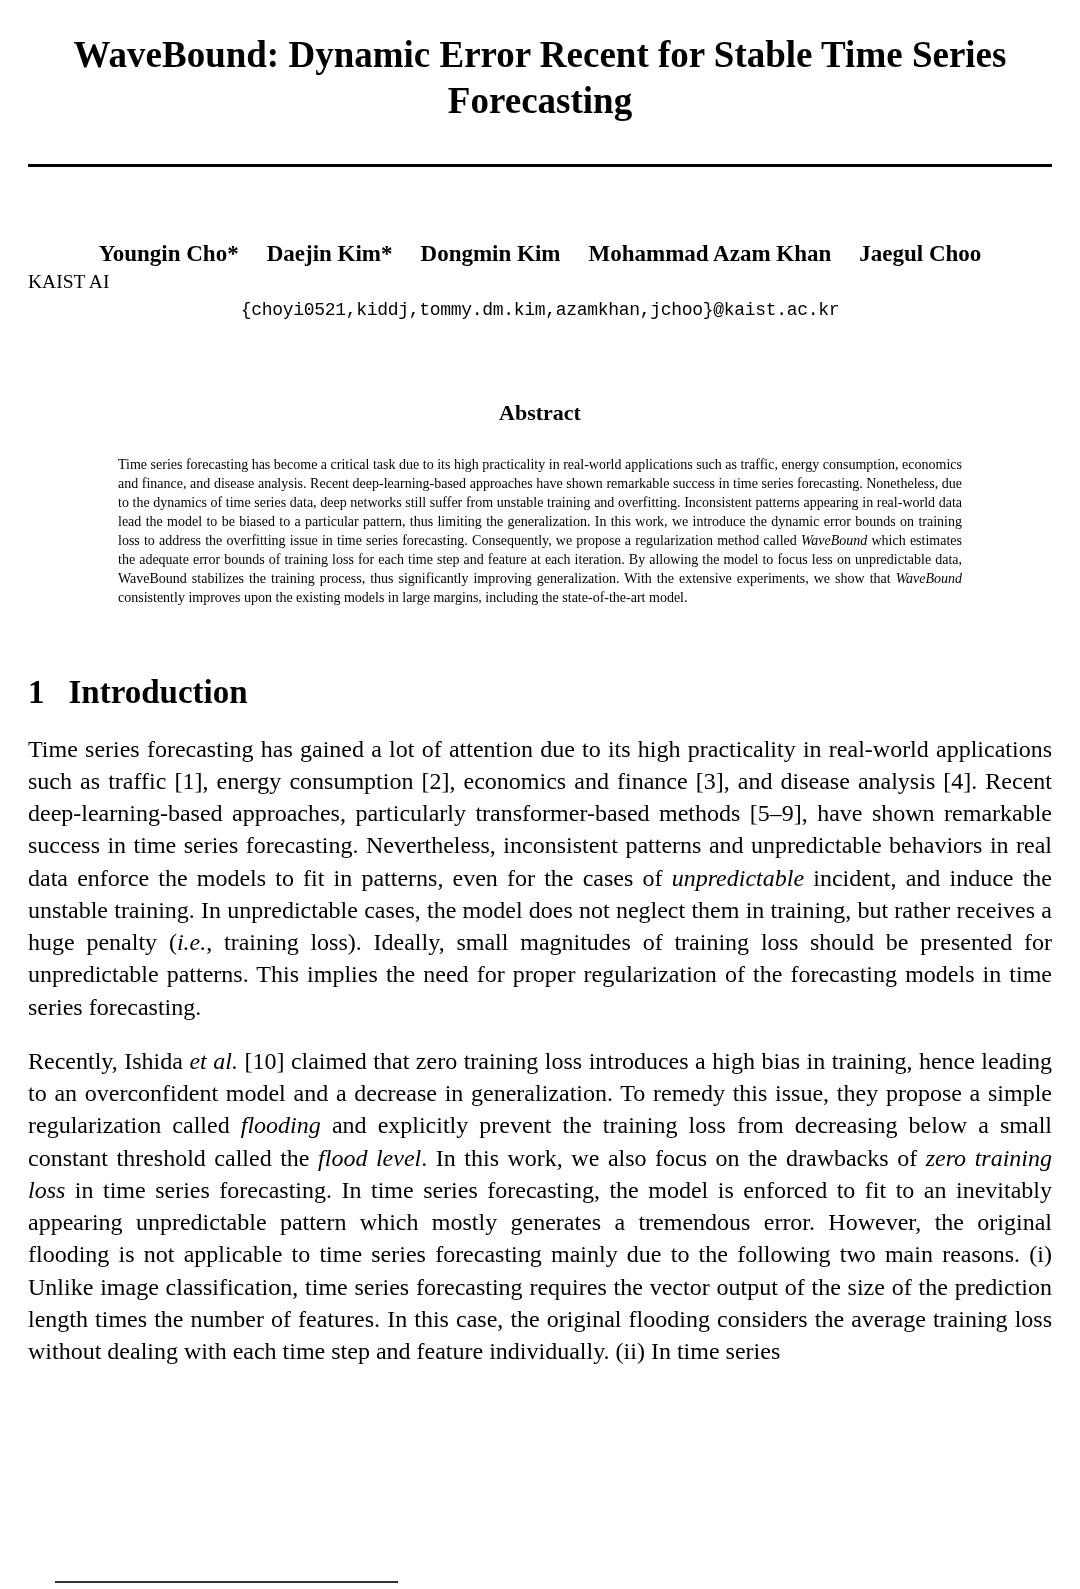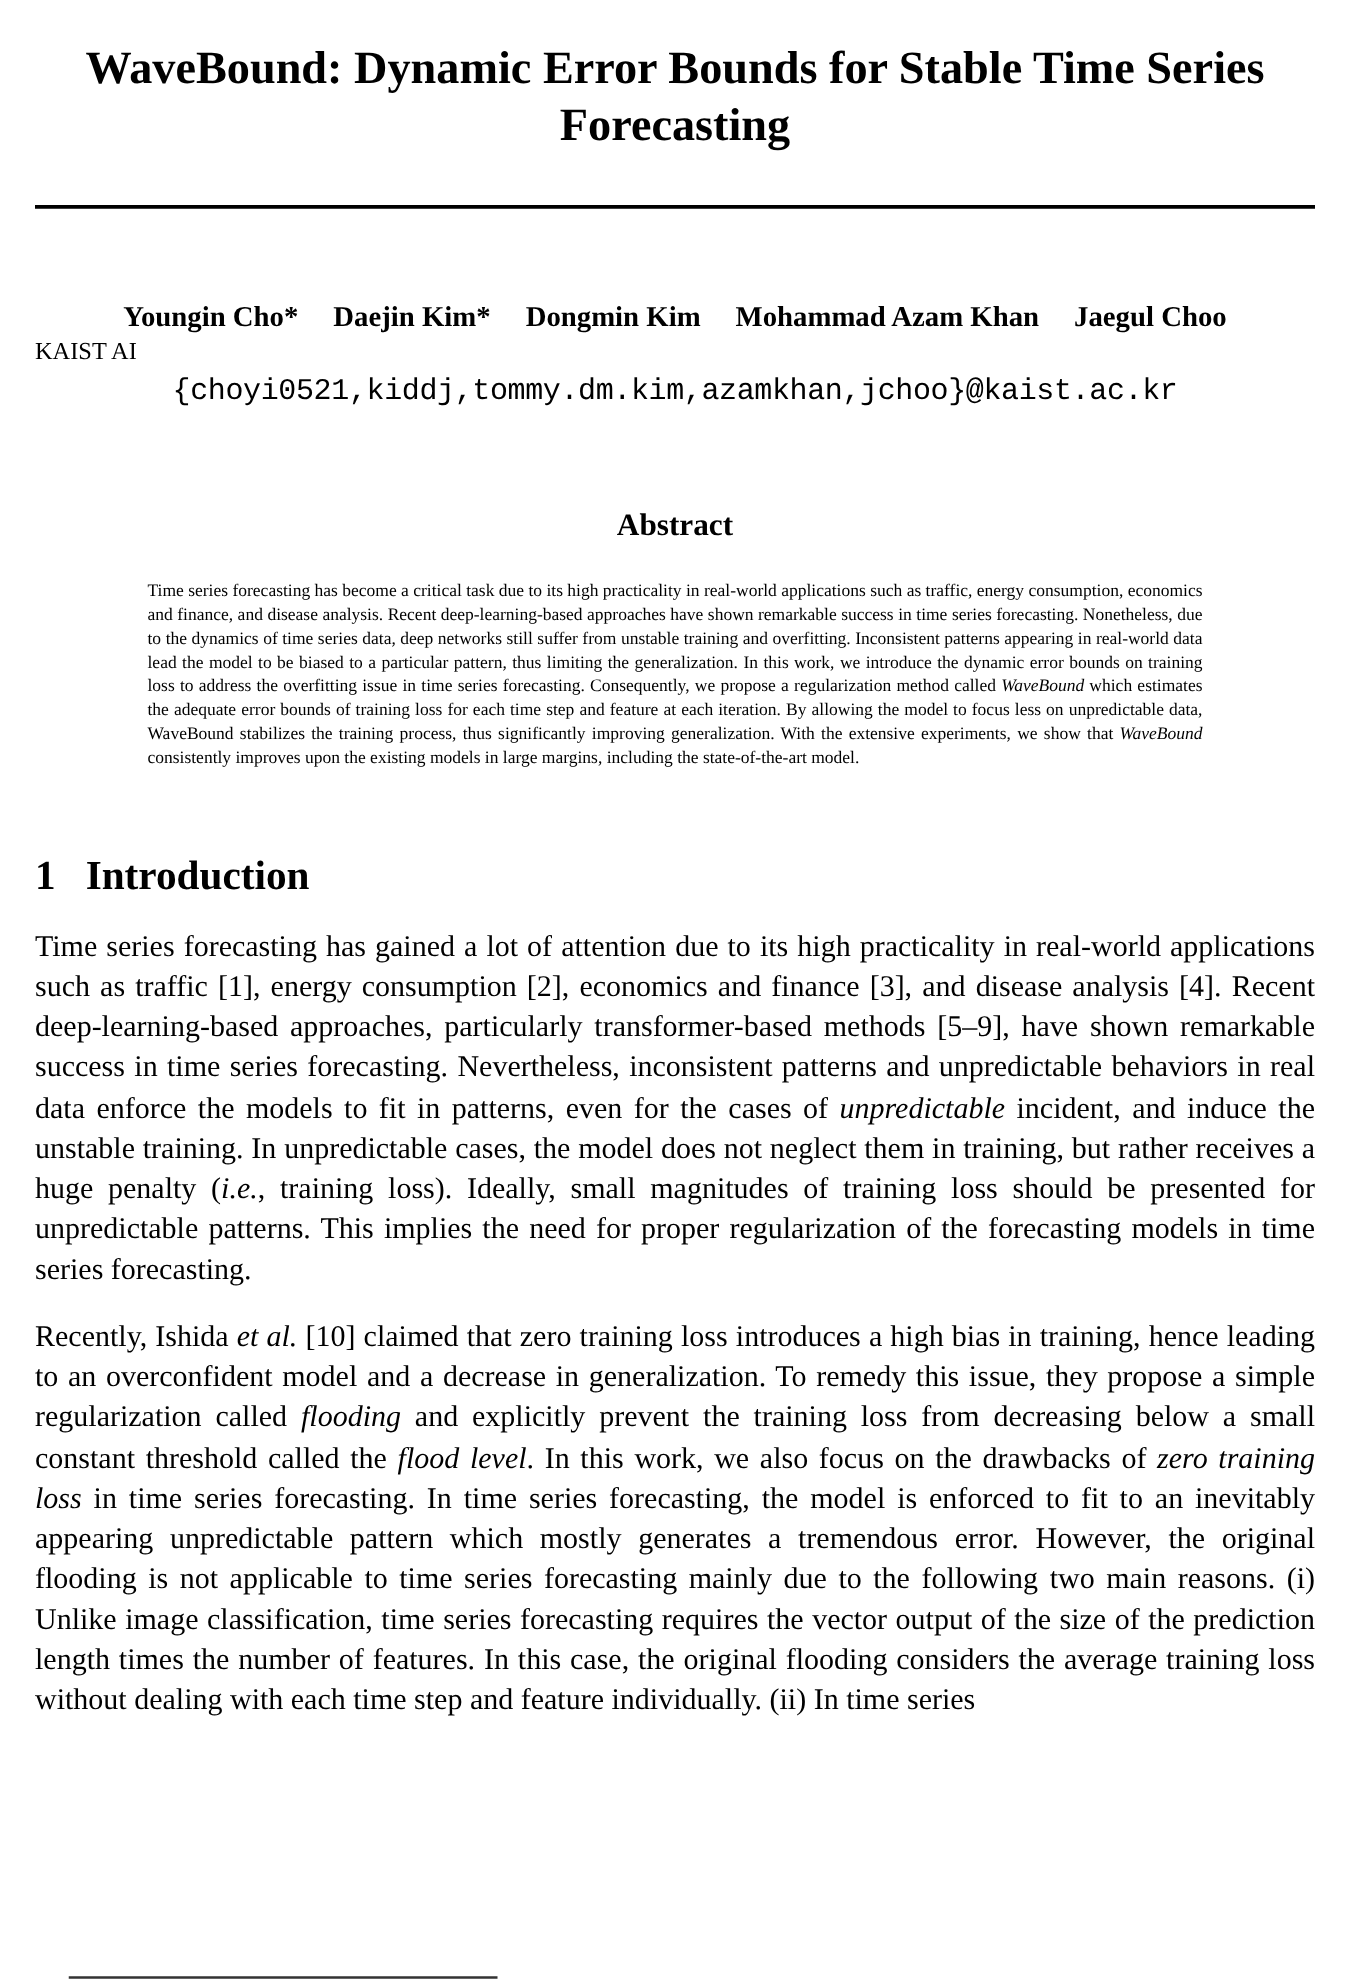--- a/index.html
+++ b/index.html
@@ -42,27 +42,27 @@
     white-space: nowrap;
   }
   .affiliation {
     text-align: left;
     font-size: 19.5px;
     margin-top: 4px;
   }
   .email {
     text-align: center;
     font-family: "Liberation Mono", monospace;
-    font-size: 24px;
+    font-size: 18px;
     margin-top: 7px;
     letter-spacing: -0.3px;
   }
   .abstract-heading {
     text-align: center;
-    font-size: 25px;
+    font-size: 22px;
     font-weight: bold;
     margin: 80px 0 0 0;
   }
   .abstract-body {
     margin: 30px 90px 0 90px;
     font-size: 14px;
     line-height: 1.355;
     text-align: justify;
   }
   .section-heading {
@@ -87,21 +87,21 @@
     width: 343px;
     height: 2px;
     background: #333;
   }
 </style>
 </head>
 <body>
 
 <div class="page">
 
-  <h1 class="title">WaveBound: Dynamic Error Bounds for Stable Time Series Forecasting</h1>
+  <h1 class="title">WaveBound: Dynamic Error Recent for Stable Time Series Forecasting</h1>
 
   <hr class="title-rule">
 
   <div class="authors"><span>Youngin Cho*</span><span>Daejin Kim*</span><span>Dongmin Kim</span><span>Mohammad Azam Khan</span><span>Jaegul Choo</span></div>
 
   <div class="affiliation">KAIST AI</div>
 
   <div class="email">{choyi0521,kiddj,tommy.dm.kim,azamkhan,jchoo}@kaist.ac.kr</div>
 
   <h2 class="abstract-heading">Abstract</h2>

